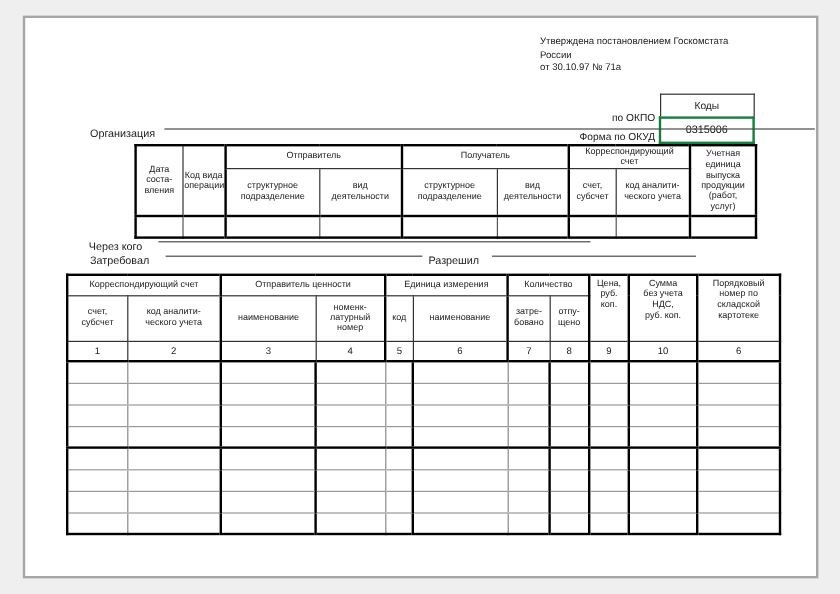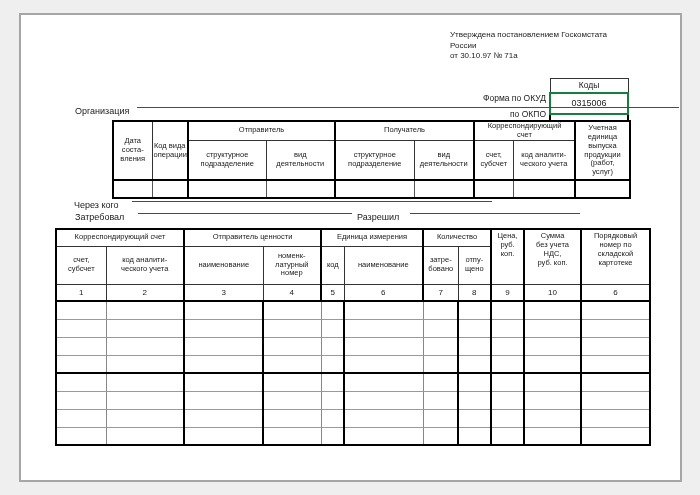--- a/index.html
+++ b/index.html
@@ -5,21 +5,21 @@
   html,body{margin:0;padding:0;}
   .canvas{position:relative;width:700px;height:495px;background:#efefef;overflow:hidden;
           font-family:"Liberation Sans",sans-serif;color:#1a1a1a;}
   .page{position:absolute;left:19px;top:13px;width:663px;height:469px;box-sizing:border-box;
         background:#ffffff;border:2px solid #a6a6a6;}
   .abs{position:absolute;}
   .pre{white-space:pre-line;}
   .form-info{left:450px;top:30px;font-size:8px;line-height:10.6px;color:#222;}
   .codes-tbl{left:549px;top:78px;border-collapse:collapse;table-layout:fixed;}
   .codes-tbl td{box-sizing:border-box;width:78px;text-align:center;padding:0;}
-  .codes-hdr{border:1px solid #333;height:14px;font-size:8.5px;}
+  .codes-hdr{border:1px solid #333;height:19px;font-size:8.5px;}
   .codes-val{border:2px solid #15803d;height:21px;font-size:9px;}
   .codes-empty{border:2px solid #000;height:17px;}
   .code-labels{left:400px;top:90px;width:146px;text-align:right;font-size:8.5px;line-height:16px;}
   .title{left:120px;top:85px;width:440px;text-align:center;font-size:11px;font-weight:bold;letter-spacing:.2px;}
   .num-line{display:inline-block;width:36px;height:9px;border-bottom:1.5px solid #000;margin-left:2px;}
   .lbl{position:absolute;font-size:9px;}
   .hline{position:absolute;height:1px;border-bottom:1px solid #4a4a4a;}
   table.frm{position:absolute;border-collapse:collapse;table-layout:fixed;border:2px solid #000;background:#fff;}
   table.frm th,table.frm td{box-sizing:border-box;padding:0 1px;margin:0;font-weight:normal;
         text-align:center;vertical-align:middle;overflow:hidden;}
@@ -59,22 +59,22 @@
     <tr>
           <td class="codes-val">0315006</td>
         </tr>
     <tr>
           <td class="codes-empty"></td>
         </tr>
   </tbody>
     </table>
 
   <div class="abs code-labels">
+    <div>по ОКПО</div>
     <div>Форма по ОКУД</div>
-    <div>по ОКПО</div>
   </div>
 
 
   <div class="lbl" style="left:75px;top:106px;">Организация</div>
   <div class="hline" style="left:137px;top:106px;width:542px;"></div>
 
   <table id="info-tbl" class="frm" style="left:112px;top:120px;width:517px;">
     <colgroup>
       <col style="width:39px">
         <col style="width:36px">

